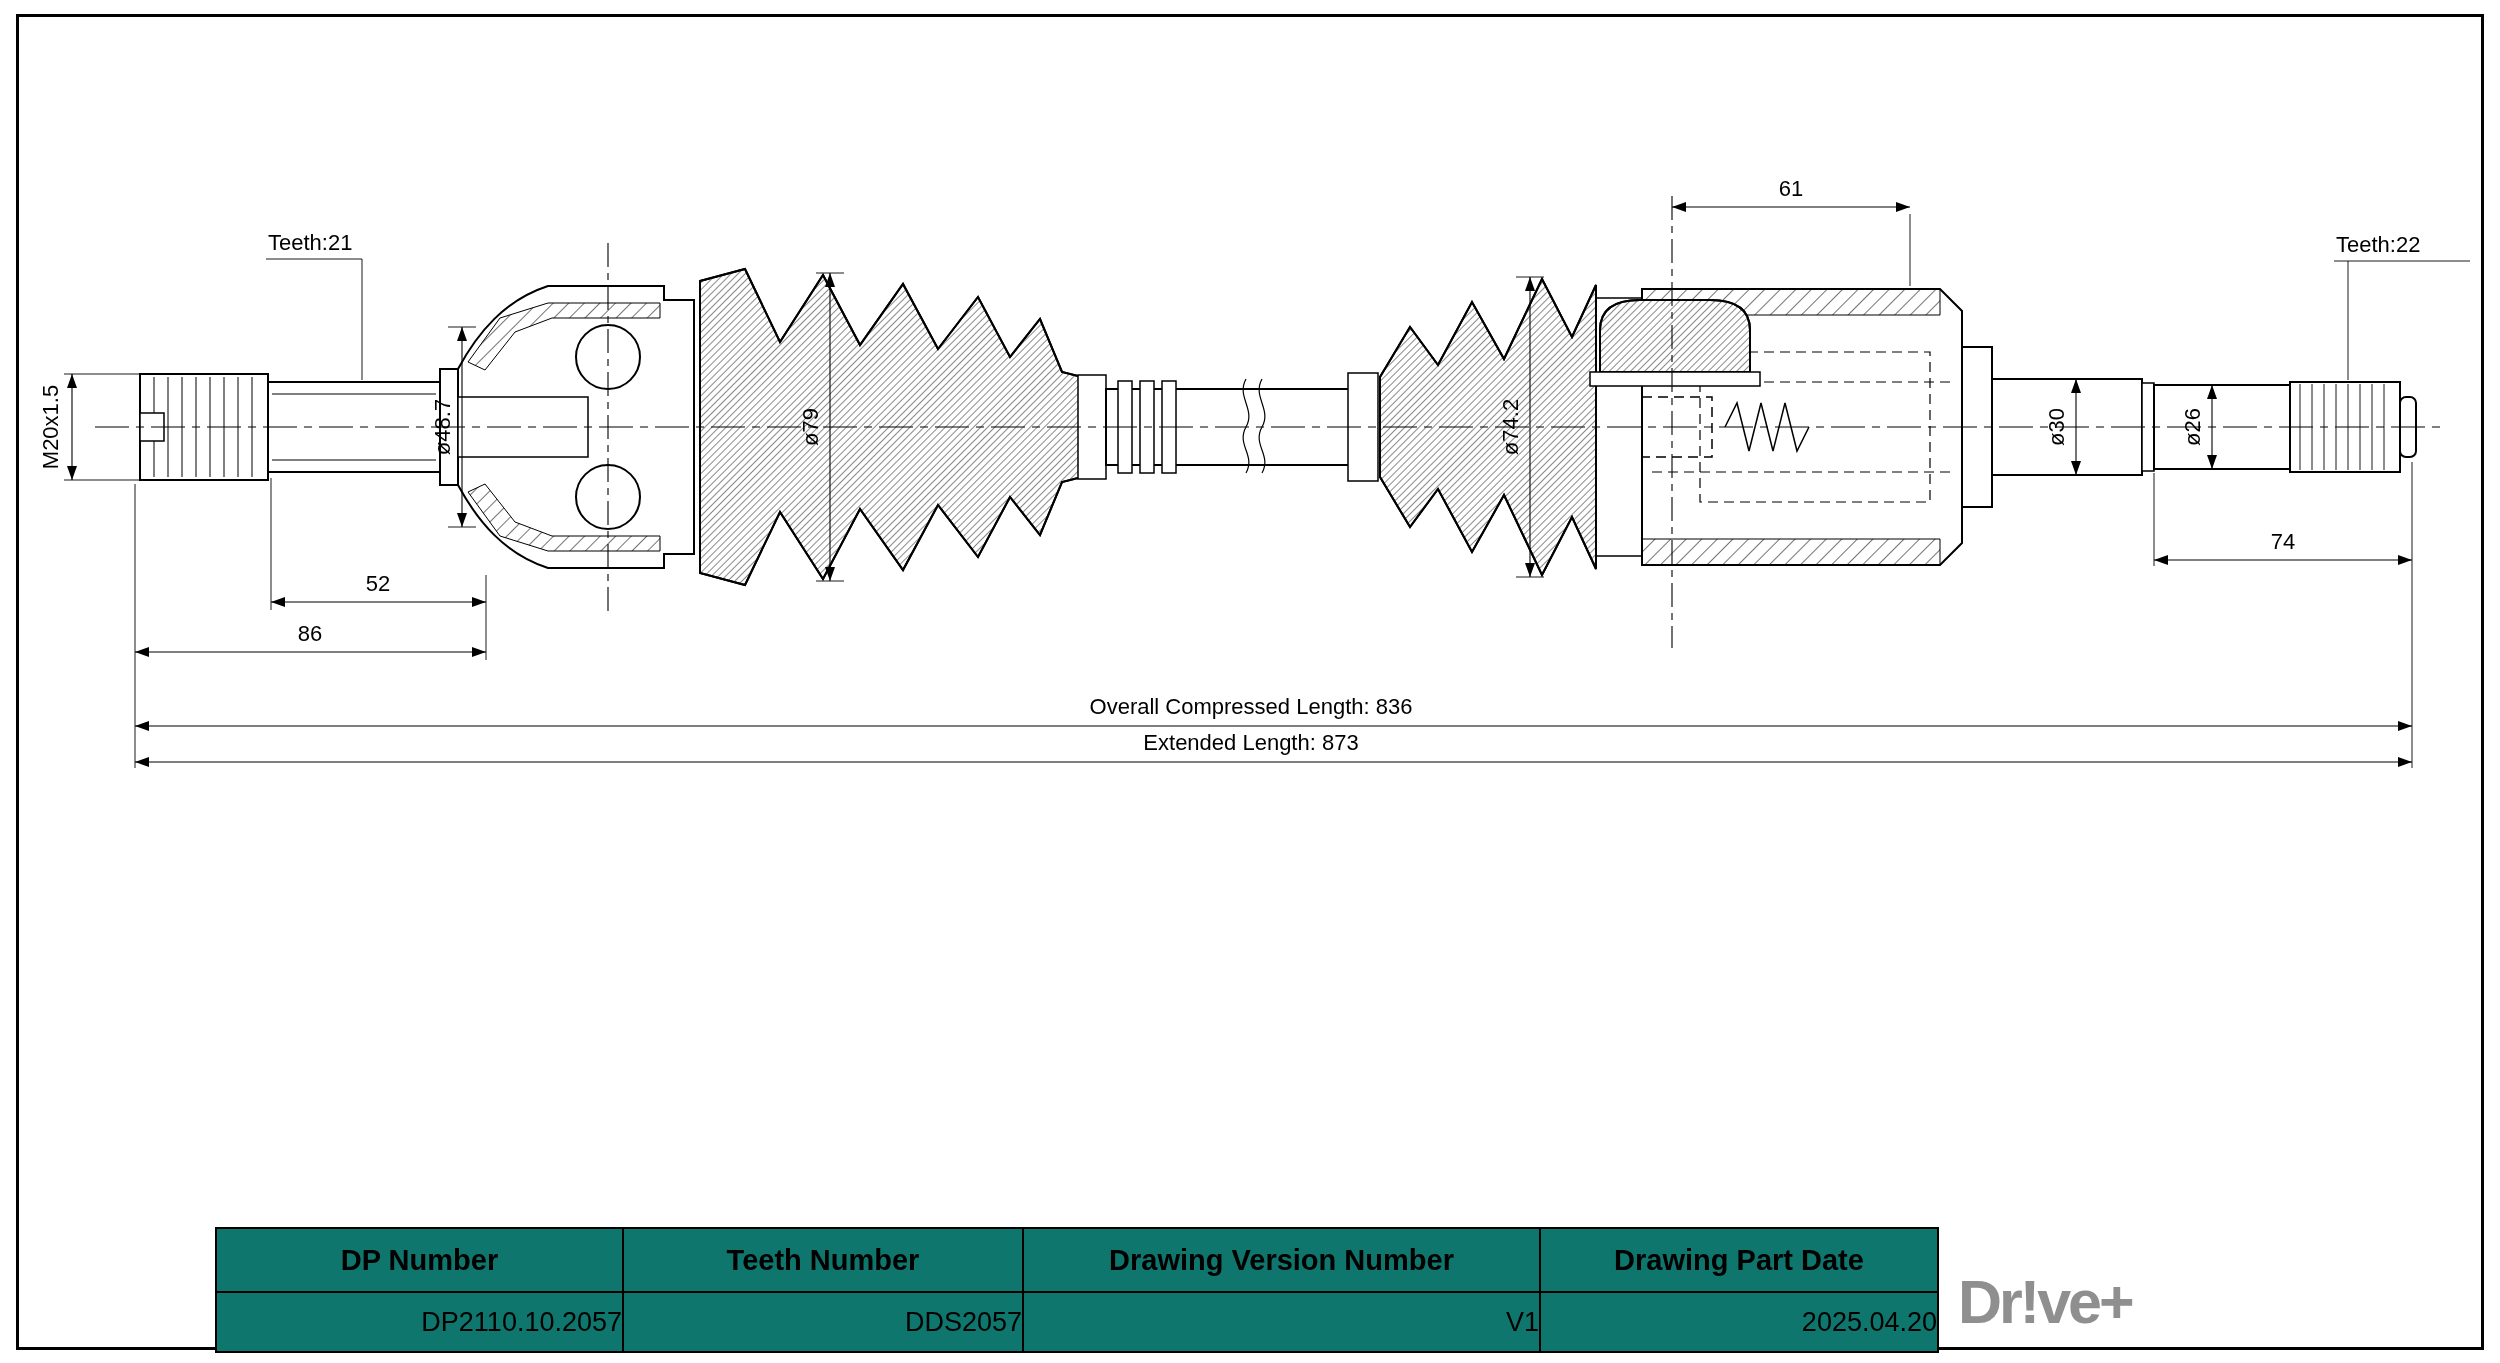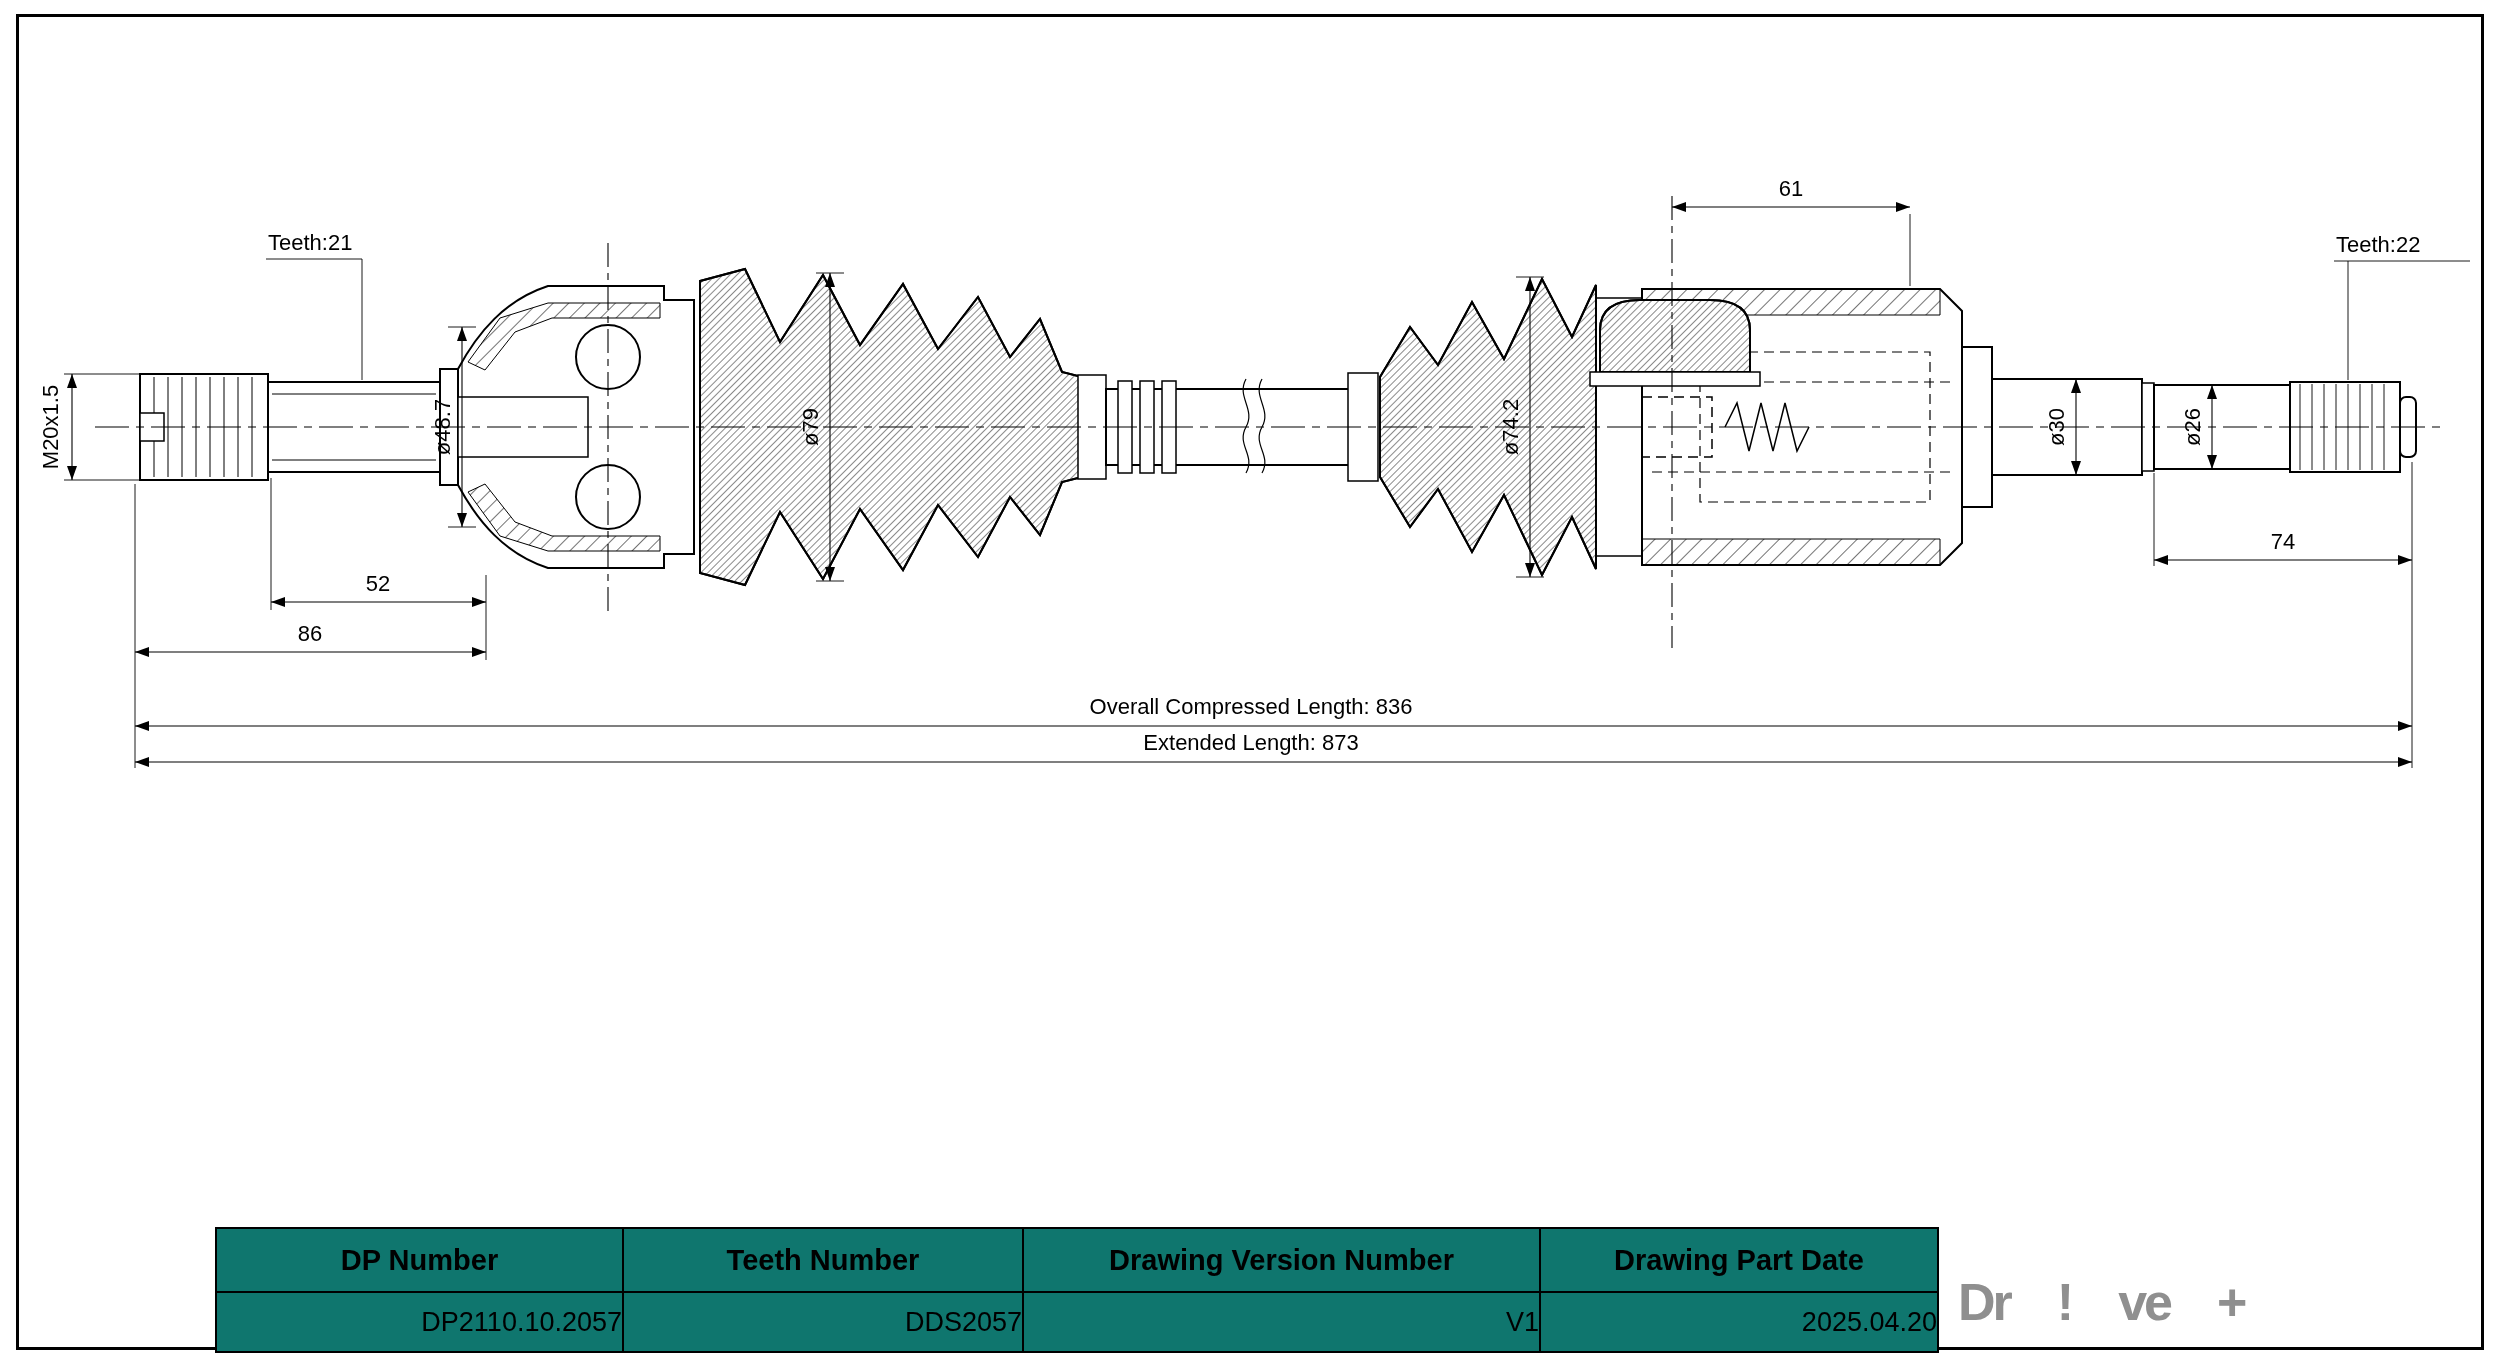--- a/index.html
+++ b/index.html
@@ -19,22 +19,22 @@
     border-collapse:collapse;table-layout:fixed;background:#0f766e;
   }
   .titleblock th,.titleblock td{
     border:2.5px solid #000;text-align:center;vertical-align:middle;
     font-family:"Liberation Sans",sans-serif;padding:0;
   }
   .titleblock th{font-size:29px;font-weight:700;height:62px;}
   .titleblock td{font-size:27px;font-weight:400;height:58px;text-align:right;}
   .brand{
     position:absolute;left:1958px;top:1252px;width:330px;height:100px;
-    font-size:52px;font-weight:800;letter-spacing:-3px;
-    color:#8f8f8f;display:flex;align-items:center;gap:47px;
+    font-size:61px;font-weight:800;letter-spacing:-3px;
+    color:#8f8f8f;display:flex;align-items:center;
   }
 </style>
 </head>
 <body>
 
 <div class="frame"></div>
 
 <svg width="2500" height="1363" viewBox="0 0 2500 1363">
   <defs>
     <pattern id="hatch" patternUnits="userSpaceOnUse" width="11" height="11" patternTransform="rotate(45)">

